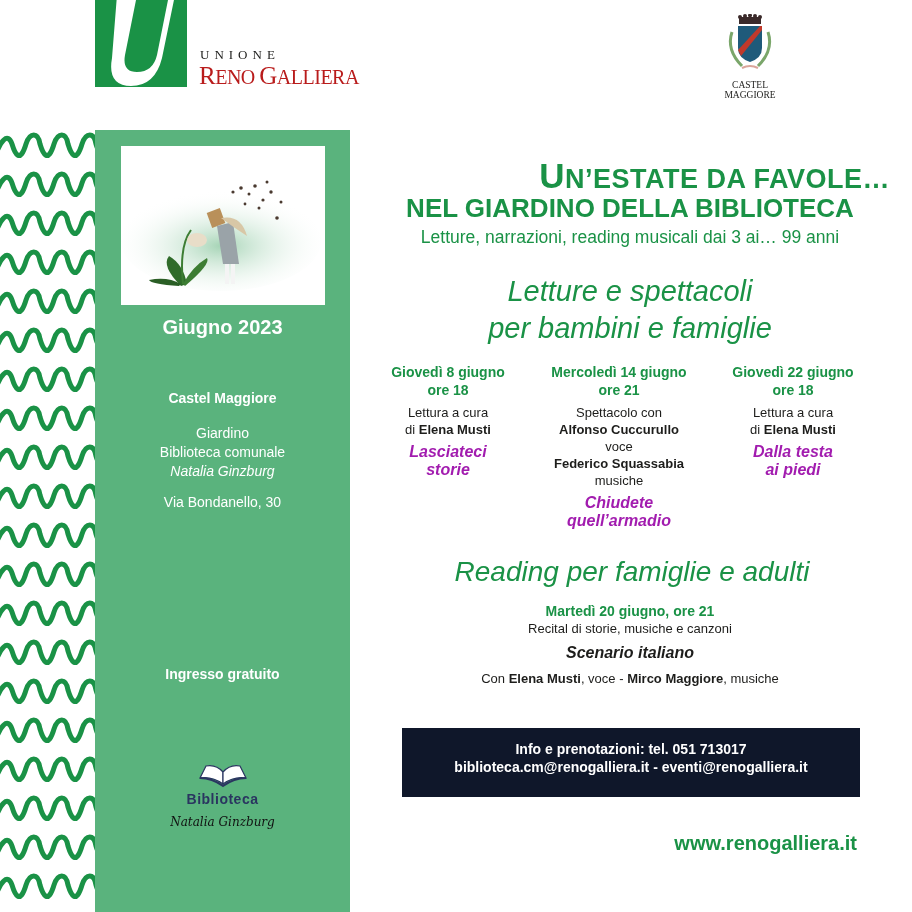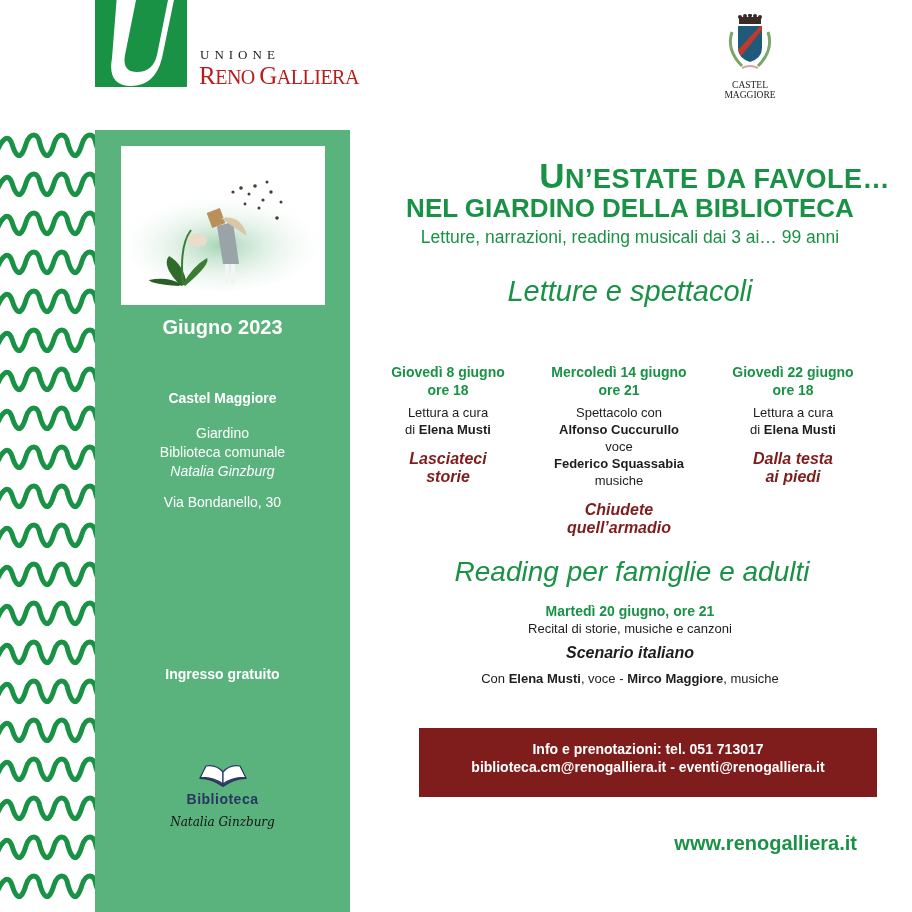--- a/index.html
+++ b/index.html
@@ -38,29 +38,29 @@
   #title1 { left:370px; top:156px; width:520px; font-size:35px; font-weight:bold; letter-spacing:0.5px;text-align:right; }
   #title1 .sm { font-size:27px; }
   #title2 { left:370px; top:193px; width:520px; font-size:26px; font-weight:bold; }
   #title3 { left:370px; top:227px; width:520px; font-size:17.5px; }
   #sec1 { left:370px; top:273px; width:520px; font-size:29px; font-style:italic; line-height:37px; }
 
   .event-col { position:absolute; top:363px; width:170px; text-align:center; }
   .ev-date { font-size:14px; font-weight:bold; color:#1a9246; line-height:18px; }
   .ev-desc { margin-top:5px; font-size:13px; line-height:17px; color:#1d1d1b; }
   .ev-desc b { font-weight:bold; }
-  .ev-title { margin-top:12px; font-size:16px; font-style:italic; font-weight:bold; line-height:18px; color:#7f1d1d; }
+  .ev-title { margin-top:5px; font-size:16px; font-style:italic; font-weight:bold; line-height:18px; color:#a21caf; }
 
   #sec2 { left:372px; top:556px; width:520px; font-size:28px; font-style:italic; }
   #ev4-date { left:370px; top:603px; width:520px; font-size:14px; font-weight:bold; }
   #ev4-desc { left:370px; top:621px; width:520px; font-size:13px; }
   #ev4-title { left:370px; top:644px; width:520px; font-size:16px; font-style:italic; font-weight:bold; }
   #ev4-credits { left:370px; top:671px; width:520px; font-size:13px; }
 
-  #info-box { left:419px; top:728px; width:458px; height:69px; background:#7f1d1d; color:#ffffff; text-align:center; }
+  #info-box { left:402px; top:728px; width:458px; height:69px; background:#0f172a; color:#ffffff; text-align:center; }
   #info-l1 { position:absolute; left:0; top:13px; width:100%; font-size:14px; font-weight:bold; }
   #info-l2 { position:absolute; left:0; top:31px; width:100%; font-size:14px; font-weight:bold; }
   #website { left:600px; top:832px; width:257px; text-align:right; font-size:20px; font-weight:bold; color:#1a9246; }
 </style>
 </head>
 <body>
 
 <div id="logo-u" class="abs">
   <svg width="92" height="87" viewBox="0 0 92 87">
     <path d="M22 -5 L42 -5 L30 55 Q27 72 42 72 Q58 72 62 55 L74 -5 L80 -5 L67 58 Q60 86 36 86 Q12 86 17 58 Z" fill="#ffffff"></path>
@@ -152,20 +152,21 @@
   </svg>
 </div>
 <div id="lib-name" class="lp-text">Biblioteca</div>
 <div id="lib-sign" class="lp-text">Natalia Ginzburg</div>
 
 <div id="title1" class="abs green center"><span>U</span><span class="sm">N</span><span class="sm">’ESTATE DA FAVOLE…</span></div>
 <div id="title2" class="abs green center">NEL GIARDINO DELLA BIBLIOTECA</div>
 <div id="title3" class="abs green center">Letture, narrazioni, reading musicali dai 3 ai… 99 anni</div>
 <div id="sec1" class="abs green center">
   <div>Letture e spettacoli</div>
+  <div>per bambini e famiglie</div>
 </div>
 
 <div class="event-col" style="left:363px;">
   <div class="ev-date">Giovedì 8 giugno</div>
   <div class="ev-date">ore 18</div>
   <div class="ev-desc">
     <div>Lettura a cura</div>
     <div><span>di </span><b>Elena Musti</b></div>
   </div>
   <div class="ev-title">

